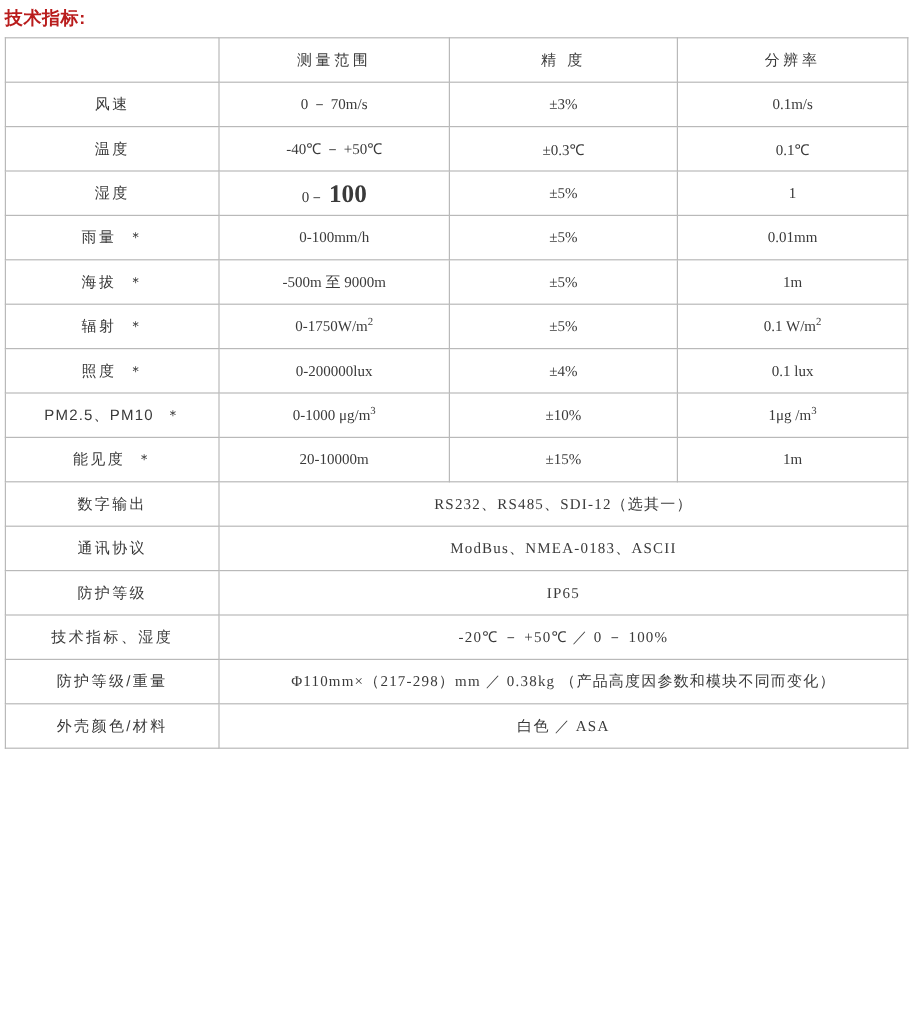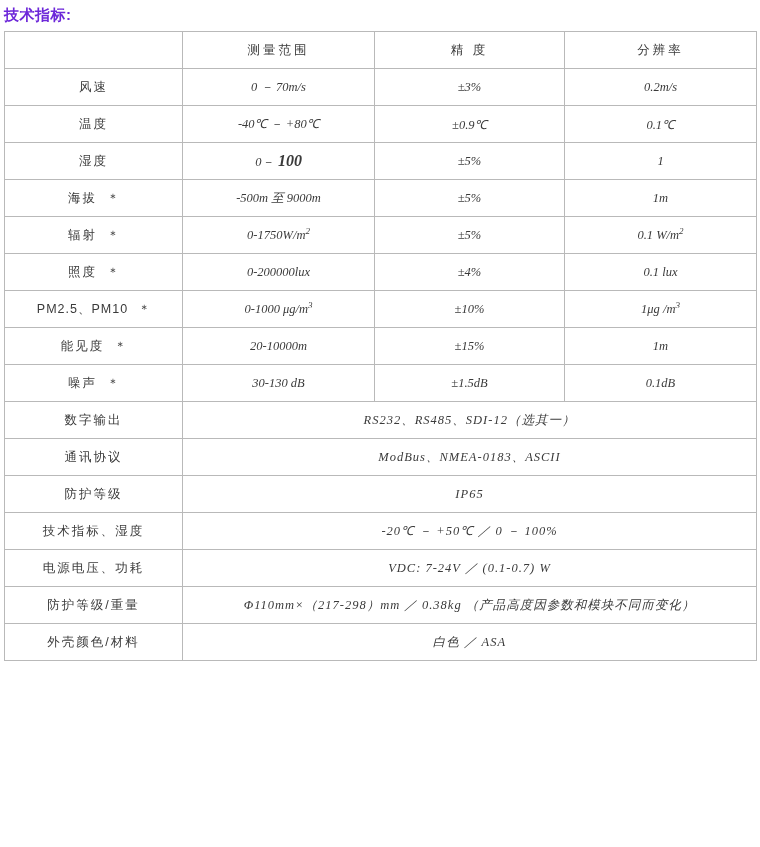--- a/index.html
+++ b/index.html
@@ -8,21 +8,21 @@
     background: #ffffff;
   }
   body {
     width: 760px;
     height: 847px;
     font-family: "Liberation Sans", sans-serif;
     color: #333333;
     overflow: hidden;
   }
   #page-title {
-    color: #6d28d9;
+    color: #b91c1c;
     font-size: 15px;
     font-weight: bold;
     padding: 6px 0 6px 4px;
     letter-spacing: 0.5px;
   }
   table.spec {
     border-collapse: collapse;
     width: 752px;
     margin-left: 4px;
     table-layout: fixed;
@@ -56,29 +56,28 @@
     letter-spacing: 0;
     padding-left: 10px;
     font-size: 12px;
   }
   .val {
     font-size: 12.5px;
     color: #3c3c3c;
   }
   .mono {
     font-family: "Liberation Serif", serif;
-    font-style: italic;
   }
   sup {
     font-size: 9px;
     vertical-align: super;
   }
   .big100 {
     font-weight: bold;
-    font-size: 16px;
+    font-size: 21px;
     padding-left: 4px;
   }
   .bold-label {
     font-weight: bold;
     letter-spacing: 1px;
   }
   .wide {
     letter-spacing: 1px;
   }
 </style>
@@ -98,33 +97,39 @@
     <tr class="hdr">
       <td></td>
       <td>测量范围</td>
       <td>精  度</td>
       <td>分辨率</td>
     </tr>
   <tr>
         <td class="label"><span>风速</span></td>
         <td class="val mono">0 － 70m/s</td>
         <td class="val mono">±3%</td>
-        <td class="val mono">0.2m/s</td>
+        <td class="val mono">0.1m/s</td>
       </tr>
       <tr>
         <td class="label"><span>温度</span></td>
-        <td class="val mono">-40℃ － +80℃</td>
-        <td class="val mono">±0.9℃</td>
+        <td class="val mono">-40℃ － +50℃</td>
+        <td class="val mono">±0.3℃</td>
         <td class="val mono">0.1℃</td>
       </tr>
       <tr>
         <td class="label"><span>湿度</span></td>
         <td class="val mono">0－<span class="big100">100</span></td>
         <td class="val mono">±5%</td>
         <td class="val mono">1</td>
+      </tr>
+      <tr>
+        <td class="label"><span>雨量</span><span class="star">＊</span></td>
+        <td class="val mono">0-100mm/h</td>
+        <td class="val mono">±5%</td>
+        <td class="val mono">0.01mm</td>
       </tr>
       <tr>
         <td class="label"><span>海拔</span><span class="star">＊</span></td>
         <td class="val mono">-500m 至  9000m</td>
         <td class="val mono">±5%</td>
         <td class="val mono">1m</td>
       </tr>
       <tr>
         <td class="label"><span>辐射</span><span class="star">＊</span></td>
         <td class="val mono">0-1750W/m<sup>2</sup></td>
@@ -143,46 +148,36 @@
         <td class="val mono">±10%</td>
         <td class="val mono">1μg /m<sup>3</sup></td>
       </tr>
       <tr>
         <td class="label"><span>能见度</span><span class="star">＊</span></td>
         <td class="val mono">20-10000m</td>
         <td class="val mono">±15%</td>
         <td class="val mono">1m</td>
       </tr>
       <tr>
-        <td class="label"><span>噪声</span><span class="star">＊</span></td>
-        <td class="val mono">30-130 dB</td>
-        <td class="val mono">±1.5dB</td>
-        <td class="val mono">0.1dB</td>
-      </tr>
-      <tr>
         <td class="label">数字输出</td>
         <td class="val mono wide" colspan="3">RS232、RS485、SDI-12（选其一）</td>
       </tr>
       <tr>
         <td class="label">通讯协议</td>
         <td class="val mono wide" colspan="3">ModBus、NMEA-0183、ASCII</td>
       </tr>
       <tr>
         <td class="label">防护等级</td>
         <td class="val mono wide" colspan="3">IP65</td>
       </tr>
       <tr>
         <td class="label">技术指标、湿度</td>
         <td class="val mono wide" colspan="3">-20℃ － +50℃  ／ 0 － 100%</td>
       </tr>
       <tr>
-        <td class="label">电源电压、功耗</td>
-        <td class="val mono wide" colspan="3">VDC: 7-24V ／ (0.1-0.7) W</td>
-      </tr>
-      <tr>
         <td class="label">防护等级/重量</td>
         <td class="val mono wide" colspan="3">Φ110mm×（217-298）mm ／ 0.38kg （产品高度因参数和模块不同而变化）</td>
       </tr>
       <tr>
         <td class="label">外壳颜色/材料</td>
         <td class="val mono wide" colspan="3">白色 ／ ASA</td>
       </tr>
     </tbody>
 </table>
 

